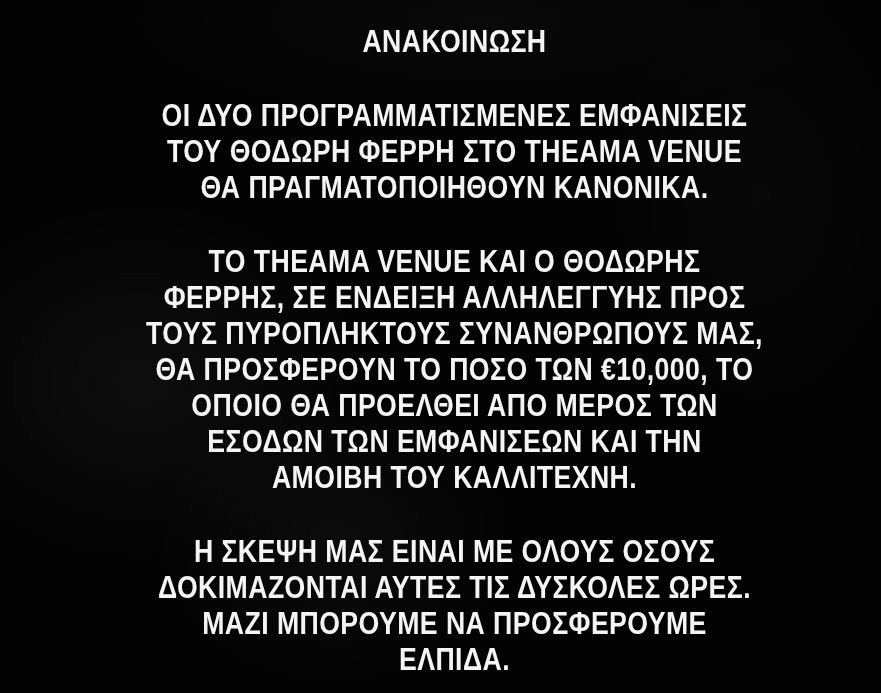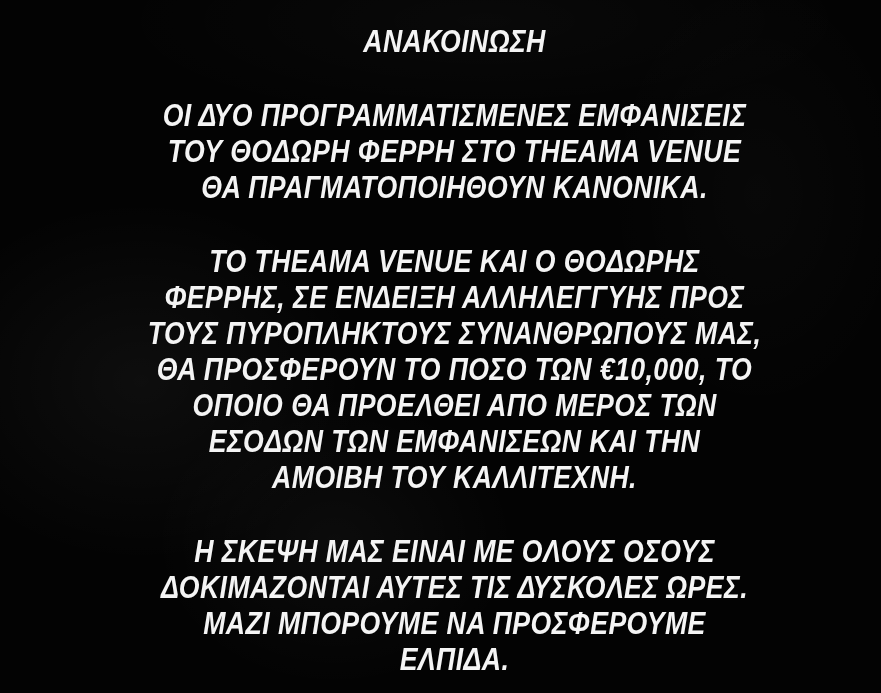--- a/index.html
+++ b/index.html
@@ -12,21 +12,20 @@
     width: 881px;
     height: 693px;
     overflow: hidden;
     background:
       radial-gradient(ellipse 320px 260px at 16% 55%, rgba(255,255,255,0.045), transparent 70%),
       radial-gradient(ellipse 260px 210px at 38% 78%, rgba(255,255,255,0.035), transparent 70%),
       radial-gradient(ellipse 220px 320px at 86% 28%, rgba(255,255,255,0.02), transparent 70%),
       radial-gradient(ellipse 500px 140px at 55% 3%, rgba(255,255,255,0.025), transparent 75%),
       #030303;
     font-family: "Liberation Sans", "DejaVu Sans", sans-serif;
-    font-style: italic;
   }
   .content {
     position: absolute;
     top: 24px;
     left: 0;
     width: 100%;
     text-align: center;
     color: #f4f4f4;
     transform: translateX(14px) scaleX(0.86);
     transform-origin: 50% 0;

